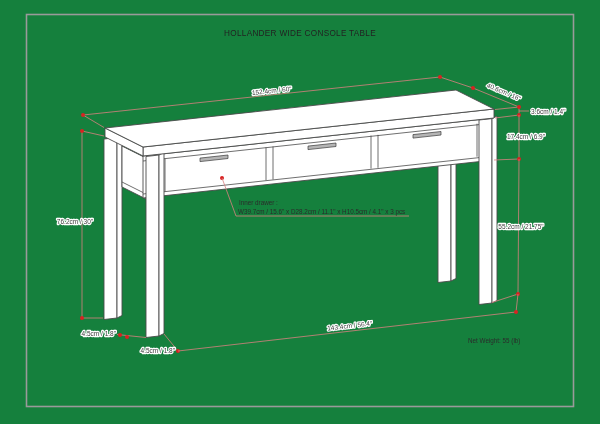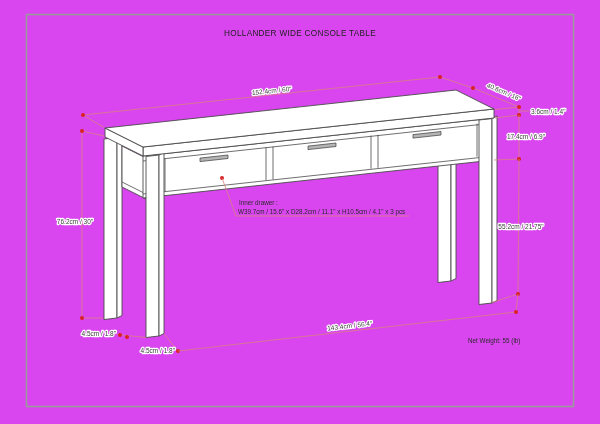--- a/index.html
+++ b/index.html
@@ -1,16 +1,16 @@
 <!DOCTYPE html>
 <html><head>
 <meta charset="utf-8">
 <style>
   html,body{margin:0;padding:0;background:#fff;}
-  .canvas{position:relative;width:600px;height:424px;background:#d946ef;overflow:hidden;
+  .canvas{position:relative;width:600px;height:424px;background:#15803d;overflow:hidden;
           font-family:"Liberation Sans", sans-serif;}
   svg text{font-family:"Liberation Sans", sans-serif;}
   .title-text{font-size:8.2px;fill:#222;letter-spacing:.3px;}
   .dim-label{font-size:6.5px;fill:#3a3a3a;paint-order:stroke;stroke:#ffffff;stroke-width:2.4px;stroke-linejoin:round;}
   .note-text{font-size:6.3px;fill:#2b2b2b;}
   .outline{fill:#ffffff;stroke:#4a4a4a;stroke-width:0.9;stroke-linejoin:round;}
   .wire{fill:none;stroke:#4a4a4a;stroke-width:0.8;}
   .dline{fill:none;stroke:#d98080;stroke-width:0.8;}
   .ddot{fill:#d92222;stroke:none;}
   .handle{fill:#b5b5b5;stroke:#3a3a3a;stroke-width:0.7;}

